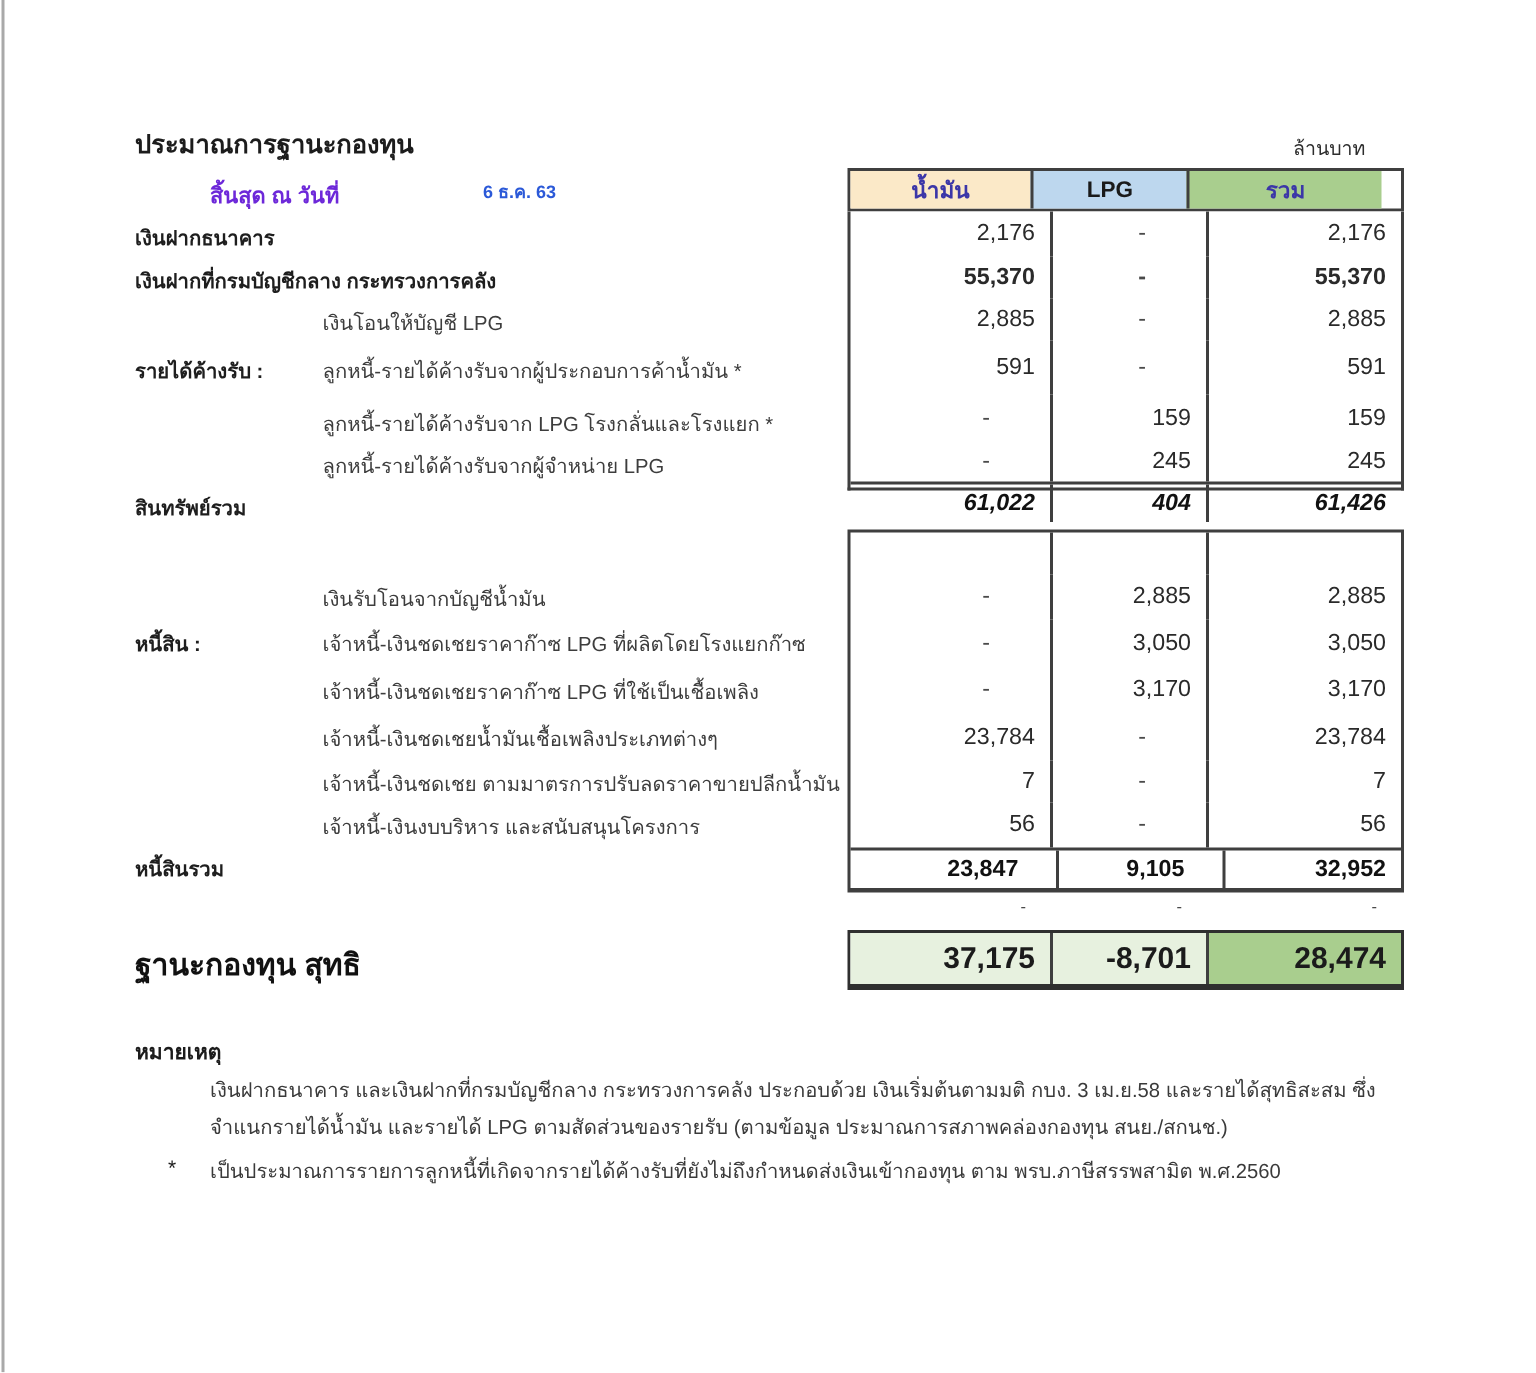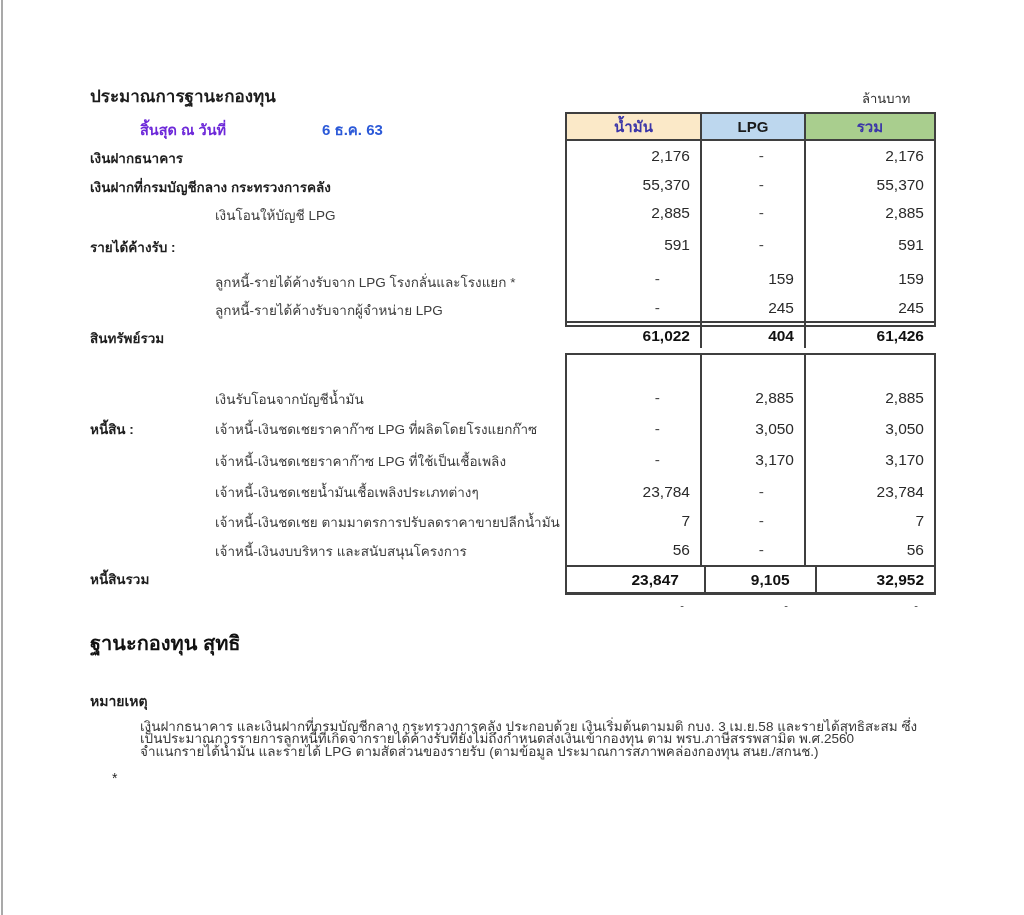--- a/index.html
+++ b/index.html
@@ -4,32 +4,32 @@
 <style>
   html,body{margin:0;padding:0;background:#ffffff;}
   .canvas{
     position:relative;width:1024px;height:915px;background:#ffffff;overflow:hidden;
     font-family:"Liberation Sans","DejaVu Sans",sans-serif;color:#2a2a2a;
   }
   .edge-line{position:absolute;left:1px;top:0;width:2px;height:915px;background:#a9a9a9;}
   .abs{position:absolute;white-space:nowrap;}
   .title{font-size:17px;font-weight:bold;color:#1c1c1c;}
   .asof-label{font-size:14.5px;font-weight:bold;color:#6d28d9;}
-  .asof-date{font-size:15px;font-weight:bold;color:#2b59d8;}
+  .asof-date{font-size:12px;font-weight:bold;color:#2b59d8;}
   .unit{font-size:13px;color:#2e2e2e;}
   .lbl-main{font-size:13.5px;font-weight:bold;color:#1e1e1e;}
   .lbl-sub{font-size:13.5px;color:#3d3d3d;}
   .net-label{font-size:20px;font-weight:bold;color:#111;}
 
   
   .thead{position:absolute;left:565px;top:112px;width:371px;height:29px;
     border:2px solid #3f3f3f;display:flex;box-sizing:border-box;}
   .thead .hc{display:flex;align-items:center;justify-content:center;
     font-size:15px;font-weight:bold;box-sizing:border-box;}
-  .hc1{width:133px;background:#fbe9c8;color:#3b36a8;}
+  .hc1{width:120px;background:#fbe9c8;color:#3b36a8;}
   .hc2{width:104px;background:#bdd7ee;color:#1a1a1a;border-left:2px solid #3f3f3f;}
   .hc3{width:130px;background:#a9ce8e;color:#3b36a8;border-left:2px solid #3f3f3f;}
 
   .box{position:absolute;left:565px;width:371px;border:2px solid #3f3f3f;box-sizing:border-box;background:#fff;}
   .assets-box{top:141px;height:186px;border-top:none;}
   .liab-box{top:353px;height:242px;border-bottom:3px solid #3f3f3f;}
   .trow{display:flex;width:100%;box-sizing:border-box;}
   .cell{display:flex;align-items:center;box-sizing:border-box;}
   .c1{width:133px;}
   .c2{width:104px;border-left:2px solid #3f3f3f;}
@@ -75,21 +75,21 @@
     <div class="hc hc2">LPG</div>
     <div class="hc hc3">รวม</div>
   </div>
 
   <div class="box assets-box">
     <div class="trow" style="height:30px;">
       <div class="cell c1 num">2,176</div>
       <div class="cell c2 num dash">-</div>
       <div class="cell c3 num">2,176</div>
     </div>
-    <div class="trow" style="height:28px;">
+    <div class="trow" style="height:28px;font-weight:bold;">
       <div class="cell c1 num">55,370</div>
       <div class="cell c2 num dash">-</div>
       <div class="cell c3 num">55,370</div>
     </div>
     <div class="trow" style="height:28px;">
       <div class="cell c1 num">2,885</div>
       <div class="cell c2 num dash">-</div>
       <div class="cell c3 num">2,885</div>
     </div>
     <div class="trow" style="height:36px;">
@@ -100,21 +100,21 @@
     <div class="trow" style="height:31px;">
       <div class="cell c1 num dash">-</div>
       <div class="cell c2 num">159</div>
       <div class="cell c3 num">159</div>
     </div>
     <div class="trow" style="height:27px;">
       <div class="cell c1 num dash">-</div>
       <div class="cell c2 num">245</div>
       <div class="cell c3 num">245</div>
     </div>
-    <div class="trow total-row" style="height:27px;">
+    <div class="trow total-row" style="height:27px;font-style:italic;">
       <div class="cell c1 num">61,022</div>
       <div class="cell c2 num">404</div>
       <div class="cell c3 num">61,426</div>
     </div>
   </div>
 
   <div class="box liab-box">
     <div class="trow" style="height:28px;">
       <div class="cell c1"></div>
       <div class="cell c2"></div>
@@ -156,37 +156,43 @@
       <div class="cell c3 num">32,952</div>
     </div>
   </div>
 
   <div class="adj-row">
     <div class="cell c1 num adj dash">-</div>
     <div class="cell c2 num adj dash">-</div>
     <div class="cell c3 num adj dash">-</div>
   </div>
 
+  <div class="net-box">
+    <div class="cell c1 num net-c1">37,175</div>
+    <div class="cell c2 num net-c2 neg">-8,701</div>
+    <div class="cell c3 num net-c3">28,474</div>
+  </div>
 
   <div class="abs lbl-main" style="left:90px;top:147px;">เงินฝากธนาคาร</div>
   <div class="abs lbl-main" style="left:90px;top:176px;">เงินฝากที่กรมบัญชีกลาง กระทรวงการคลัง</div>
   <div class="abs lbl-sub" style="left:215px;top:204px;">เงินโอนให้บัญชี LPG</div>
   <div class="abs lbl-main" style="left:90px;top:236px;">รายได้ค้างรับ :</div>
+  <div class="abs lbl-sub" style="left:215px;top:236px;">ลูกหนี้-รายได้ค้างรับจากผู้ประกอบการค้าน้ำมัน  *</div>
   <div class="abs lbl-sub" style="left:215px;top:271px;">ลูกหนี้-รายได้ค้างรับจาก LPG โรงกลั่นและโรงแยก *</div>
   <div class="abs lbl-sub" style="left:215px;top:299px;">ลูกหนี้-รายได้ค้างรับจากผู้จำหน่าย LPG</div>
   <div class="abs lbl-main" style="left:90px;top:327px;">สินทรัพย์รวม</div>
 
   <div class="abs lbl-sub" style="left:215px;top:388px;">เงินรับโอนจากบัญชีน้ำมัน</div>
   <div class="abs lbl-main" style="left:90px;top:418px;">หนี้สิน  :</div>
   <div class="abs lbl-sub" style="left:215px;top:418px;">เจ้าหนี้-เงินชดเชยราคาก๊าซ LPG  ที่ผลิตโดยโรงแยกก๊าซ</div>
   <div class="abs lbl-sub" style="left:215px;top:450px;">เจ้าหนี้-เงินชดเชยราคาก๊าซ LPG  ที่ใช้เป็นเชื้อเพลิง</div>
   <div class="abs lbl-sub" style="left:215px;top:481px;">เจ้าหนี้-เงินชดเชยน้ำมันเชื้อเพลิงประเภทต่างๆ</div>
   <div class="abs lbl-sub" style="left:215px;top:511px;">เจ้าหนี้-เงินชดเชย ตามมาตรการปรับลดราคาขายปลีกน้ำมัน</div>
   <div class="abs lbl-sub" style="left:215px;top:540px;">เจ้าหนี้-เงินงบบริหาร และสนับสนุนโครงการ</div>
   <div class="abs lbl-main" style="left:90px;top:568px;">หนี้สินรวม</div>
 
   <div class="abs net-label" style="left:90px;top:627px;">ฐานะกองทุน สุทธิ</div>
 
   <div class="abs note-head" style="left:90px;top:690px;">หมายเหตุ</div>
   <div class="abs note-body" style="left:140px;top:714px;width:812px;">เงินฝากธนาคาร และเงินฝากที่กรมบัญชีกลาง กระทรวงการคลัง ประกอบด้วย เงินเริ่มต้นตามมติ กบง. 3 เม.ย.58 และรายได้สุทธิสะสม ซึ่งจำแนกรายได้น้ำมัน และรายได้ LPG  ตามสัดส่วนของรายรับ (ตามข้อมูล ประมาณการสภาพคล่องกองทุน สนย./สกนช.)</div>
   <div class="abs note-star" style="left:112px;top:770px;">*</div>
-  <div class="abs note-body" style="left:140px;top:726px;width:810px;">เป็นประมาณการรายการลูกหนี้ที่เกิดจากรายได้ค้างรับที่ยังไม่ถึงกำหนดส่งเงินเข้ากองทุน ตาม พรบ.ภาษีสรรพสามิต พ.ศ.2560</div>
+  <div class="abs note-body" style="left:140px;top:768px;width:810px;">เป็นประมาณการรายการลูกหนี้ที่เกิดจากรายได้ค้างรับที่ยังไม่ถึงกำหนดส่งเงินเข้ากองทุน ตาม พรบ.ภาษีสรรพสามิต พ.ศ.2560</div>
 </div>
 
 </body></html>

